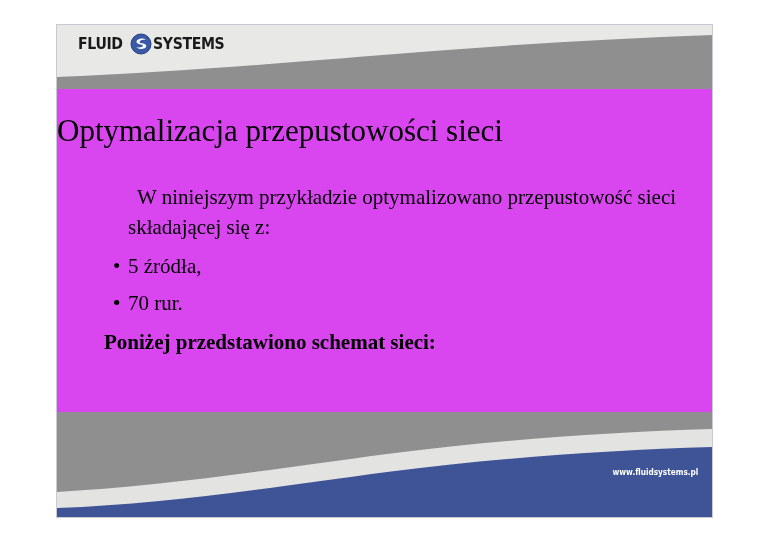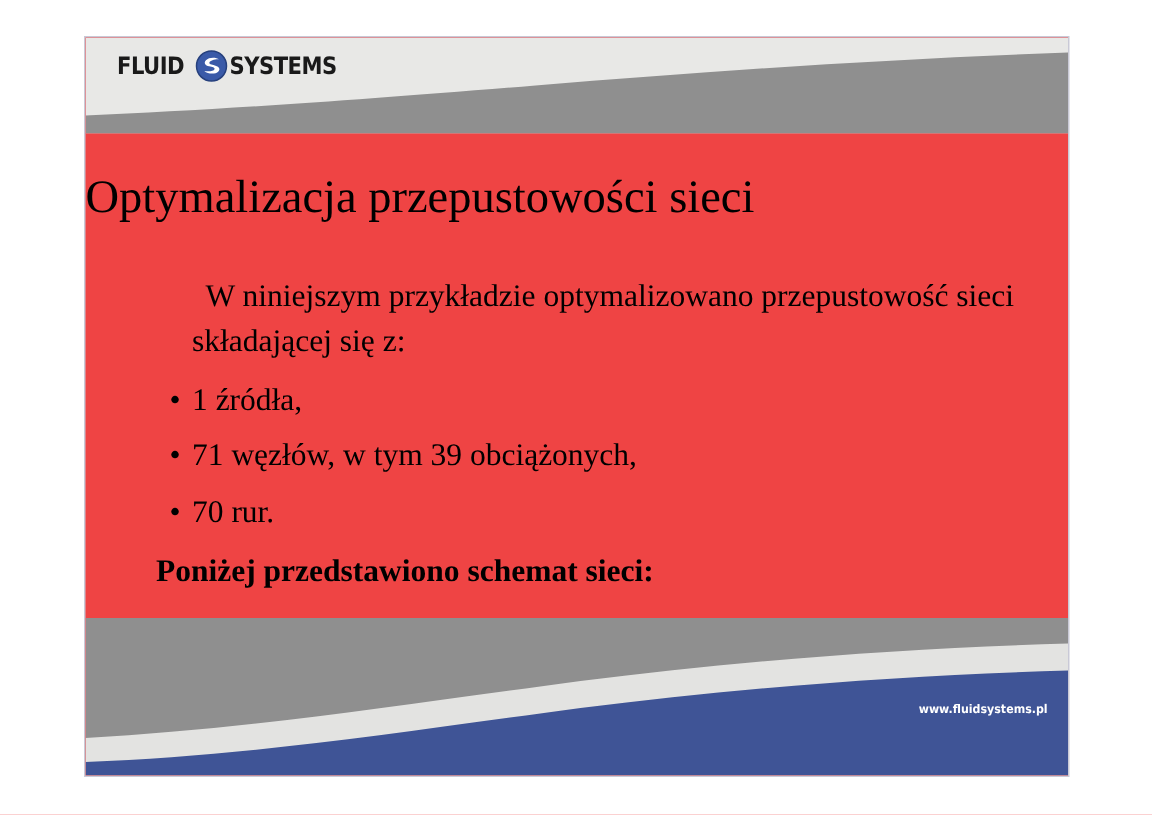--- a/index.html
+++ b/index.html
@@ -13,21 +13,21 @@
   body {
     font-family: "Liberation Serif", serif;
   }
 
   .slide {
     position: absolute;
     left: 57px;
     top: 25px;
     width: 655px;
     height: 492px;
-    background: #ef4444;
+    background: #d946ef;
     overflow: hidden;
     box-shadow: 0 0 0 1px #c9c9d6;
   }
 
   
   .header-wave {
     position: absolute;
     left: 0;
     top: 0;
     width: 655px;
@@ -166,25 +166,24 @@
 
   <div class="title">Optymalizacja przepustowości sieci</div>
 
   <div class="body-block">
 
     <p class="para">W niniejszym przykładzie optymalizowano przepustowość sieci składającej się z:</p>
 
     <ul class="bullets">
       <li>
         <span class="bullet-dot">•</span>
-        <span>1 źródła,</span>
+        <span>5 źródła,</span>
       </li>
       <li>
         <span class="bullet-dot">•</span>
-        <span>71 węzłów, w tym 39 obciążonych,</span>
       </li>
       <li>
         <span class="bullet-dot">•</span>
         <span>70 rur.</span>
       </li>
     </ul>
 
     <p class="closing">Poniżej przedstawiono schemat sieci:</p>
   </div>
 

